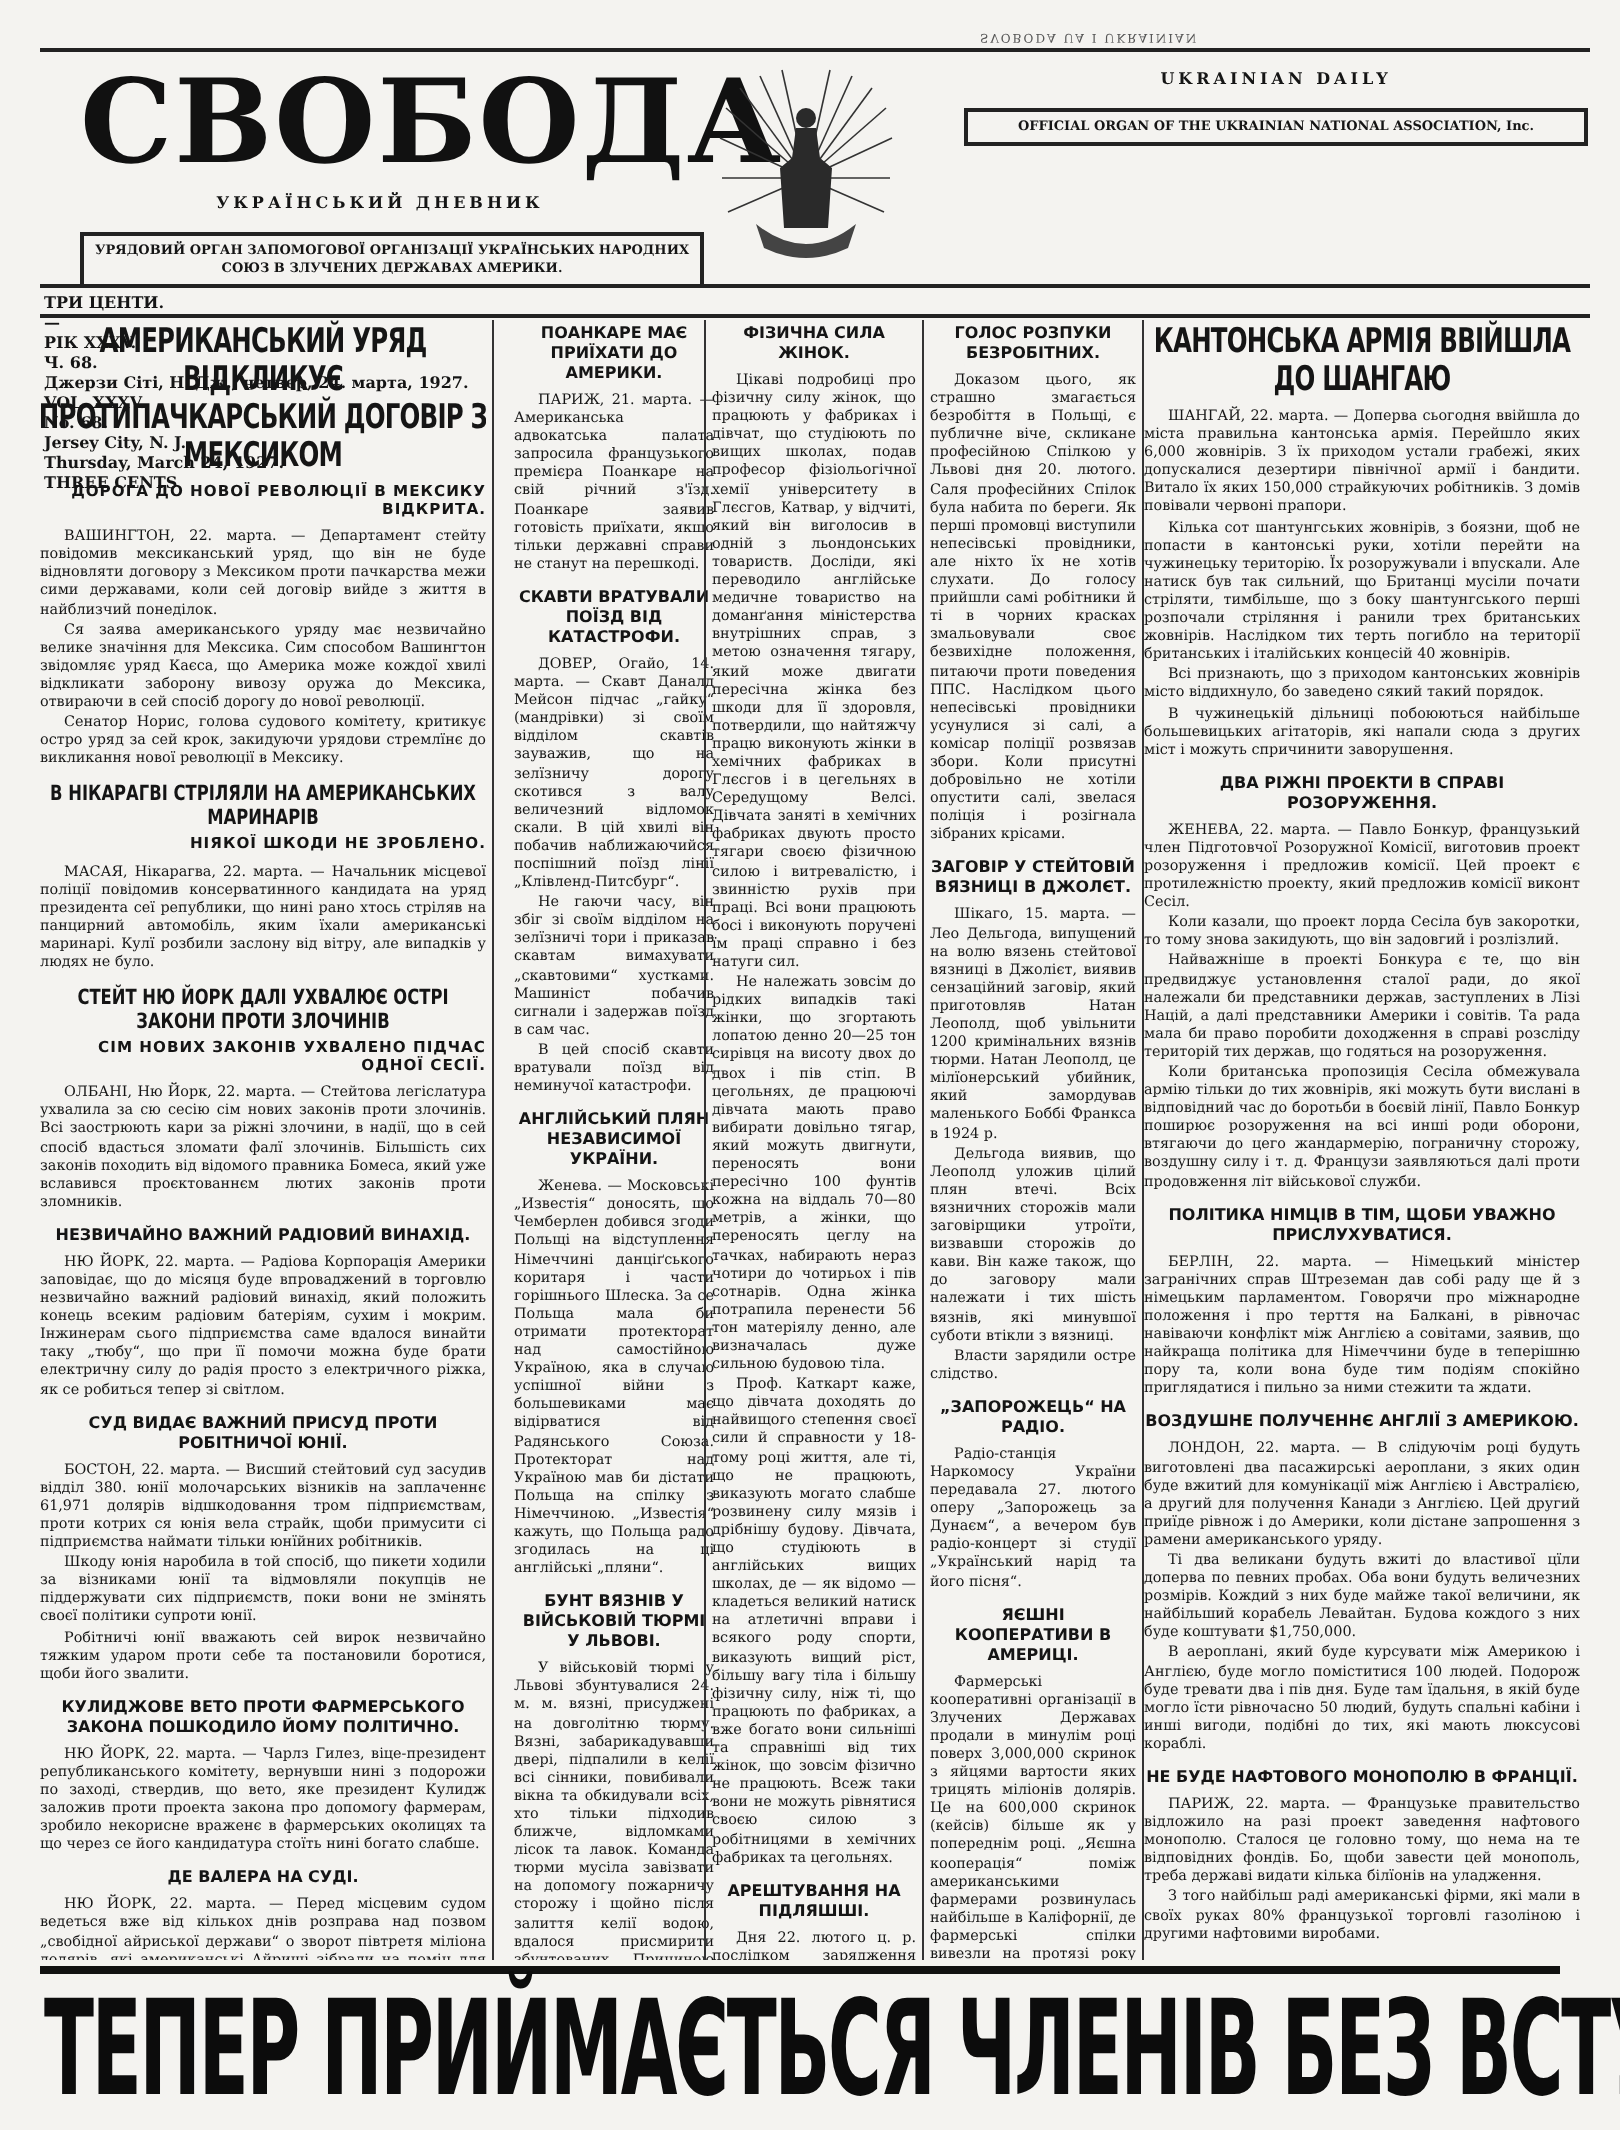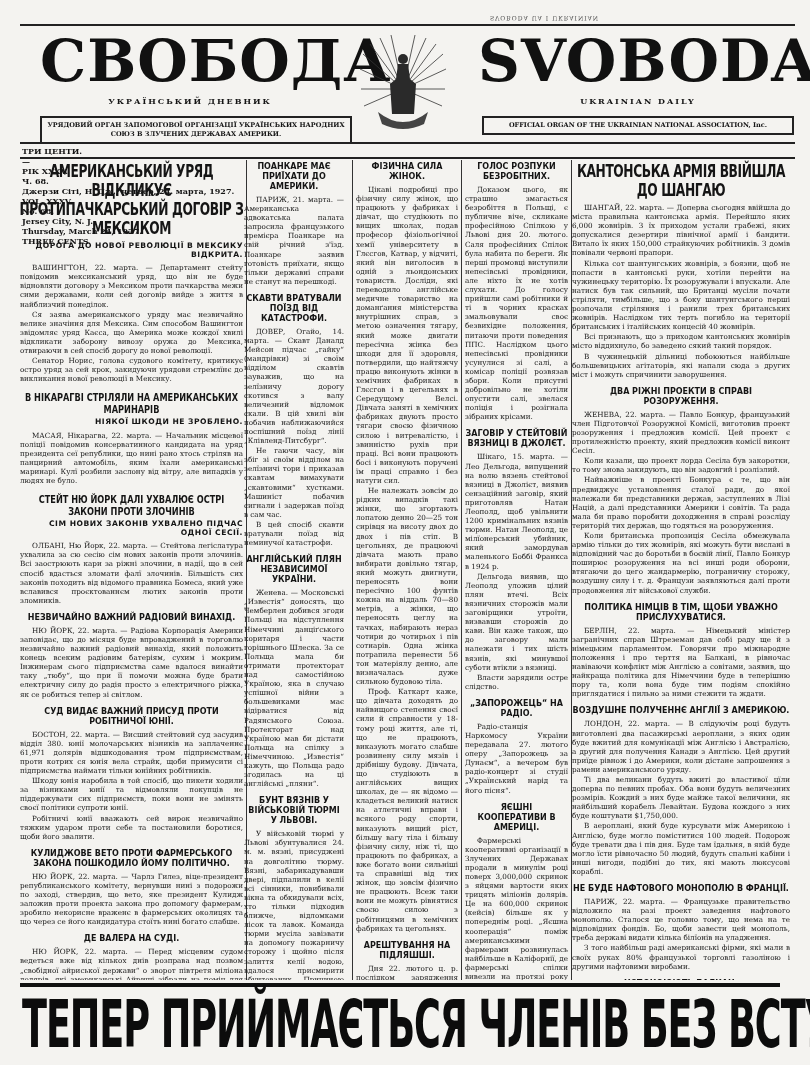--- a/index.html
+++ b/index.html
@@ -58,21 +58,20 @@
         <line x1="45" y1="55" x2="87" y2="55"></line>
       <line x1="45" y1="55" x2="6" y2="72"></line>
         <line x1="45" y1="55" x2="84" y2="72"></line>
     </g>
     <path d="M40 30 L50 30 L52 45 L58 50 L56 80 L34 80 L32 50 L38 45 Z" fill="#2a2a2a"></path>
     <circle cx="45" cy="25" r="5" fill="#2a2a2a"></circle>
     <path d="M20 78 Q45 98 70 78 L66 90 Q45 100 24 90 Z" fill="#444"></path>
   </svg>
 
   <div class="mast-r">
-    <div class="mast-title">SVOBODA</div>
     <div class="mast-sub">UKRAINIAN DAILY</div>
     <div class="mast-box">OFFICIAL ORGAN OF THE UKRAINIAN NATIONAL ASSOCIATION, Inc.</div>
   </div>
 
   <div class="dateline-rule" style="top:142px;"></div>
   <div class="dateline">
     <span style="width:62px">ТРИ ЦЕНТИ.</span>
     <span style="width:30px">—</span>
     <span style="width:75px">РІК XXXV.</span>
     <span style="width:30px">Ч. 68.</span>
@@ -104,21 +103,21 @@
     <p class="p">Шкоду юнія наробила в той спосіб, що пикети ходили за візниками юнії та відмовляли покупців не піддержувати сих підприємств, поки вони не змінять своєї політики супроти юнії.</p>
     <p class="p">Робітничі юнії вважають сей вирок незвичайно тяжким ударом проти себе та постановили боротися, щоби його звалити.</p>
     <div class="hd-sm">КУЛИДЖОВЕ ВЕТО ПРОТИ ФАРМЕРСЬКОГО ЗАКОНА ПОШКОДИЛО ЙОМУ ПОЛІТИЧНО.</div>
     <p class="p">НЮ ЙОРК, 22. марта. — Чарлз Гилез, віце-президент републиканського комітету, вернувши нині з подорожи по заході, ствердив, що вето, яке президент Кулидж заложив проти проекта закона про допомогу фармерам, зробило некорисне враженє в фармерських околицях та що через се його кандидатура стоїть нині богато слабше.</p>
     <div class="hd-sm">ДЕ ВАЛЕРА НА СУДІ.</div>
     <p class="p">НЮ ЙОРК, 22. марта. — Перед місцевим судом ведеться вже від кількох днів розправа над позвом „свобідної айриської держави“ о зворот півтретя міліона долярів, які американські Айриші зібрали на поміч для айриської боротьби за свободу.</p>
 
   </div>
   <div class="vrule" style="left:246px; height:820px;"></div>
 
-  <div class="col" style="left:244px; width:100px; height:820px;">
+  <div class="col" style="left:257px; width:100px; height:820px;">
     <div class="hd-sm" style="margin-top:2px">ПОАНКАРЕ МАЄ ПРИЇХАТИ ДО АМЕРИКИ.</div>
     <p class="p">ПАРИЖ, 21. марта. — Американська адвокатська палата запросила французького премієра Поанкаре на свій річний з'їзд. Поанкаре заявив готовість приїхати, якщо тільки державні справи не станут на перешкоді.</p>
     <div class="hd-sm">СКАВТИ ВРАТУВАЛИ ПОЇЗД ВІД КАТАСТРОФИ.</div>
     <p class="p">ДОВЕР, Огайо, 14. марта. — Скавт Даналд Мейсон підчас „гайку“ (мандрівки) зі своїм відділом скавтів зауважив, що на зелїзничу дорогу скотився з валу величезний відломок скали. В цій хвилі він побачив наближаючийся поспішний поїзд лінії „Клівленд-Питсбург“.</p>
     <p class="p">Не гаючи часу, він збіг зі своїм відділом на зелїзничі тори і приказав скавтам вимахувати „скавтовими“ хустками. Машиніст побачив сигнали і задержав поїзд в сам час.</p>
     <p class="p">В цей спосіб скавти вратували поїзд від неминучої катастрофи.</p>
     <div class="hd-sm">АНГЛІЙСЬКИЙ ПЛЯН НЕЗАВИСИМОЇ УКРАЇНИ.</div>
     <p class="p">Женева. — Московські „Известія“ доносять, що Чемберлен добився згоди Польщі на відступлення Німеччині данціґського коритаря і части горішнього Шлеска. За се Польща мала би отримати протекторат над самостійною Україною, яка в случаю успішної війни з большевиками має відірватися від Радянського Союза. Протекторат над Україною мав би дістати Польща на спілку з Німеччиною. „Известія“ кажуть, що Польща радо згодилась на ці англійські „пляни“.</p>
     <div class="hd-sm">БУНТ ВЯЗНІВ У ВІЙСЬКОВІЙ ТЮРМІ У ЛЬВОВІ.</div>
     <p class="p">У військовій тюрмі у Львові збунтувалися 24. м. м. вязні, присуджені на довголітню тюрму. Вязні, забарикадувавши двері, підпалили в келії всі сінники, повибивали вікна та обкидували всіх, хто тільки підходив ближче, відломками лісок та лавок. Команда тюрми мусіла завізвати на допомогу пожарничу сторожу і щойно після залиття келії водою, вдалося присмирити збунтованих. Причиною бунту були мабуть дуже погані відносини у військовій тюрмі. Присмирених насильно бунтівників, якими проводив арештант Біліньскі, поранених заковано та заперто покищо за кару в темниці.</p>

